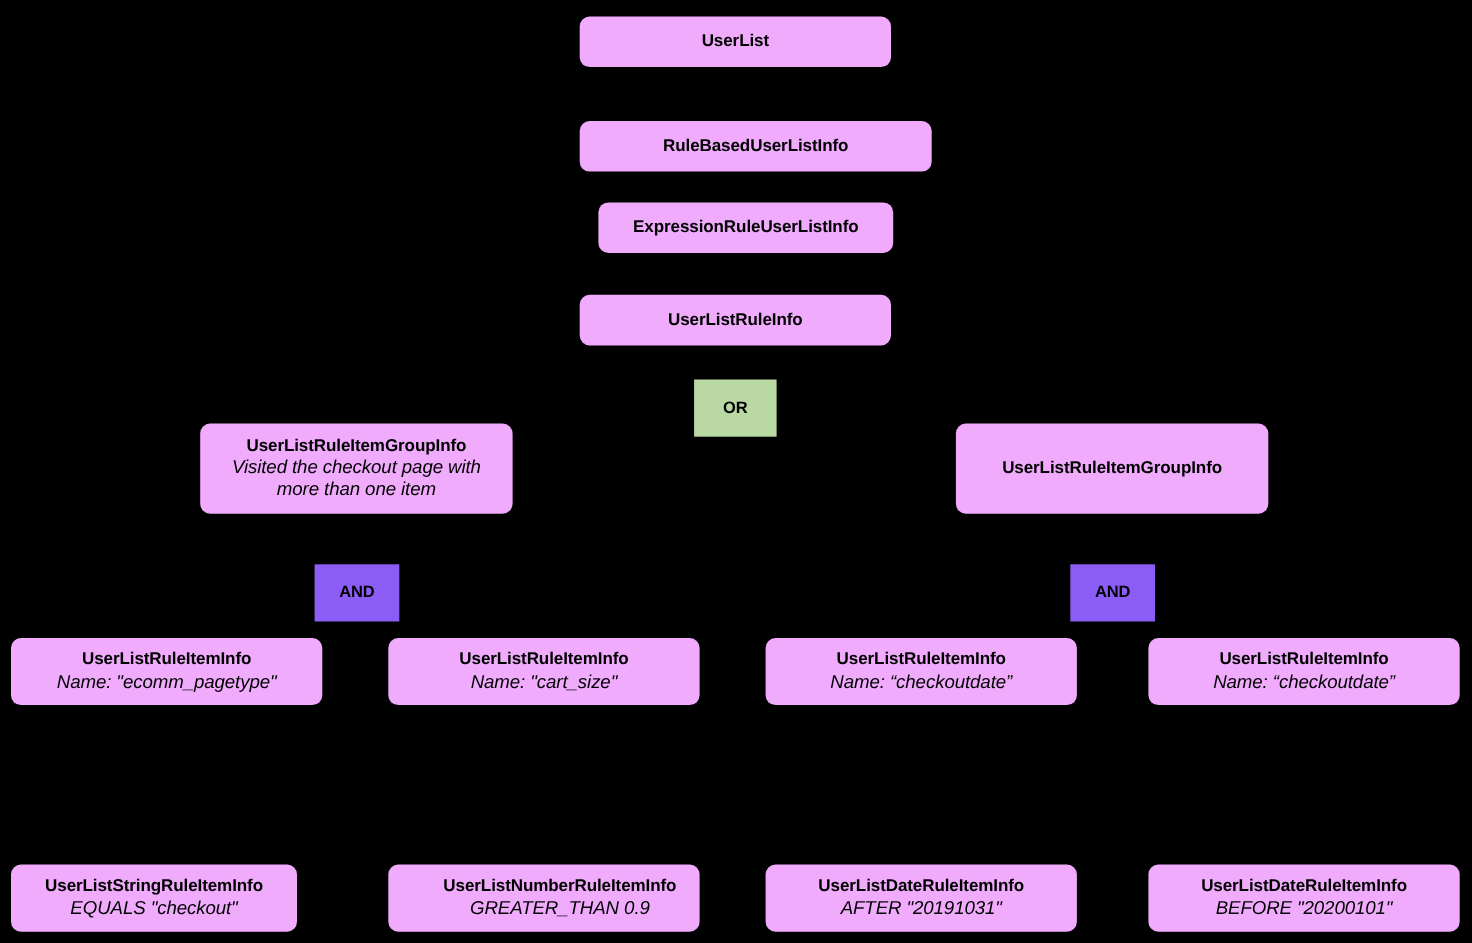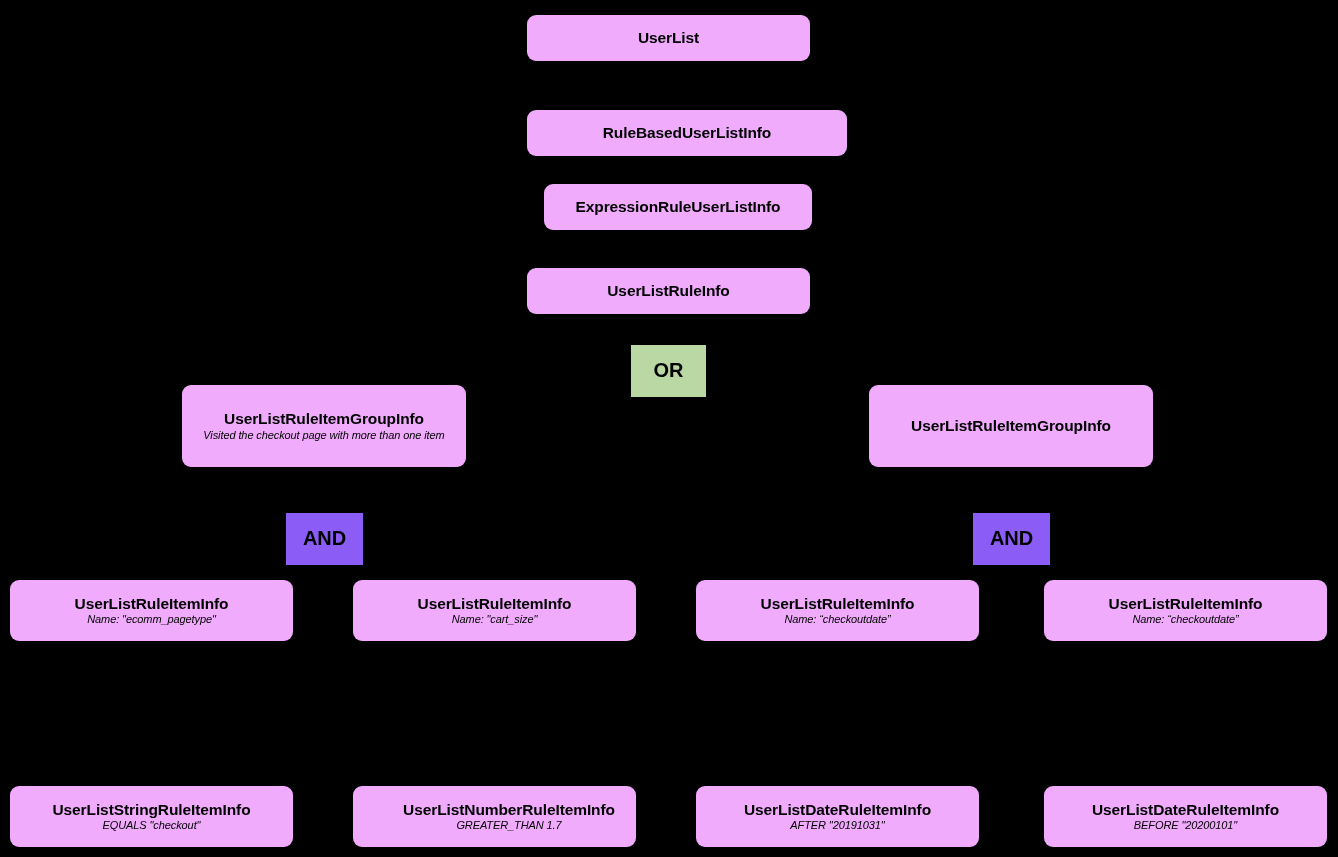--- a/index.html
+++ b/index.html
@@ -51,26 +51,26 @@
     background: #8b5cf6;
   }
   .title {
     font-weight: bold;
     font-size: 15.5px;
     letter-spacing: -0.1px;
     white-space: nowrap;
   }
   .subtitle {
     font-style: italic;
-    font-size: 11px;
+    font-size: 17px;
     letter-spacing: -0.1px;
     padding: 0 10px;
   }
   .op .title {
-    font-size: 20px;
+    font-size: 15px;
     font-weight: bold;
   }
 </style>
 </head>
 <body>
 
 <div id="canvas">
 
   <svg id="edges" viewBox="0 0 1338 857" xmlns="http://www.w3.org/2000/svg">
     <defs>
@@ -148,28 +148,28 @@
   <div class="node entity" style="left:696px; top:580px; width:283px; height:61px;">
     <div class="title">UserListRuleItemInfo</div>
     <div class="subtitle">Name: “checkoutdate”</div>
   </div>
 
   <div class="node entity" style="left:1044px; top:580px; width:283px; height:61px;">
     <div class="title">UserListRuleItemInfo</div>
     <div class="subtitle">Name: “checkoutdate”</div>
   </div>
 
-  <div class="node entity" style="left:10px; top:786px; width:283px; height:61px;">
+  <div class="node entity" style="left:10px; top:786px; width:260px; height:61px;">
     <div class="title">UserListStringRuleItemInfo</div>
     <div class="subtitle">EQUALS "checkout"</div>
   </div>
 
   <div class="node entity" style="left:353px; top:786px; width:283px; height:61px;padding-left:29px;">
     <div class="title">UserListNumberRuleItemInfo</div>
-    <div class="subtitle">GREATER_THAN 1.7</div>
+    <div class="subtitle">GREATER_THAN 0.9</div>
   </div>
 
   <div class="node entity" style="left:696px; top:786px; width:283px; height:61px;">
     <div class="title">UserListDateRuleItemInfo</div>
     <div class="subtitle">AFTER "20191031"</div>
   </div>
 
   <div class="node entity" style="left:1044px; top:786px; width:283px; height:61px;">
     <div class="title">UserListDateRuleItemInfo</div>
     <div class="subtitle">BEFORE "20200101"</div>

